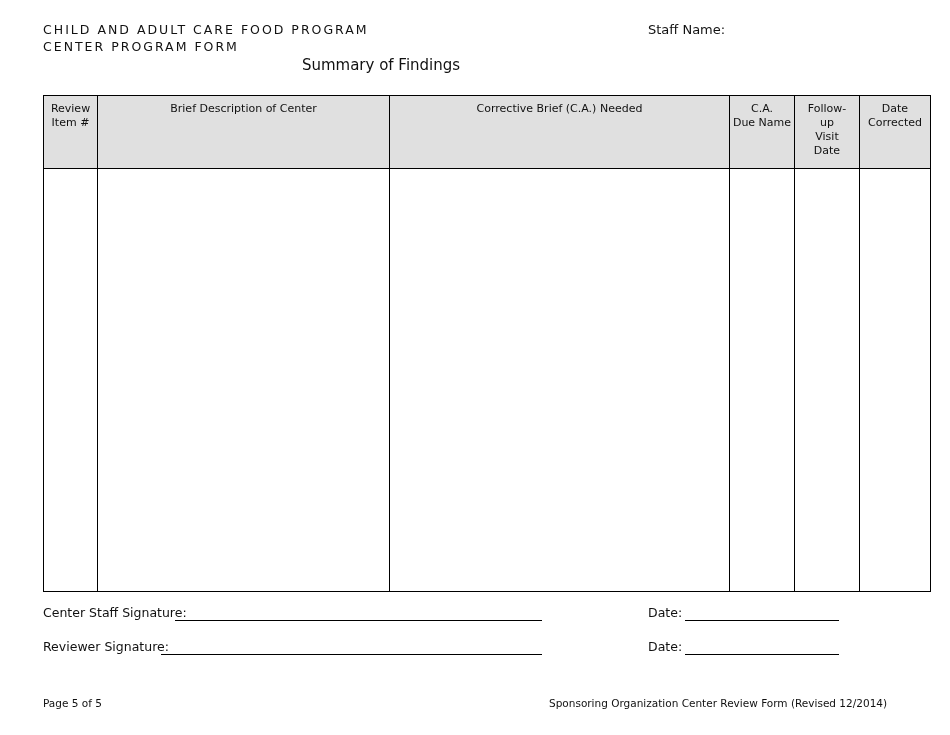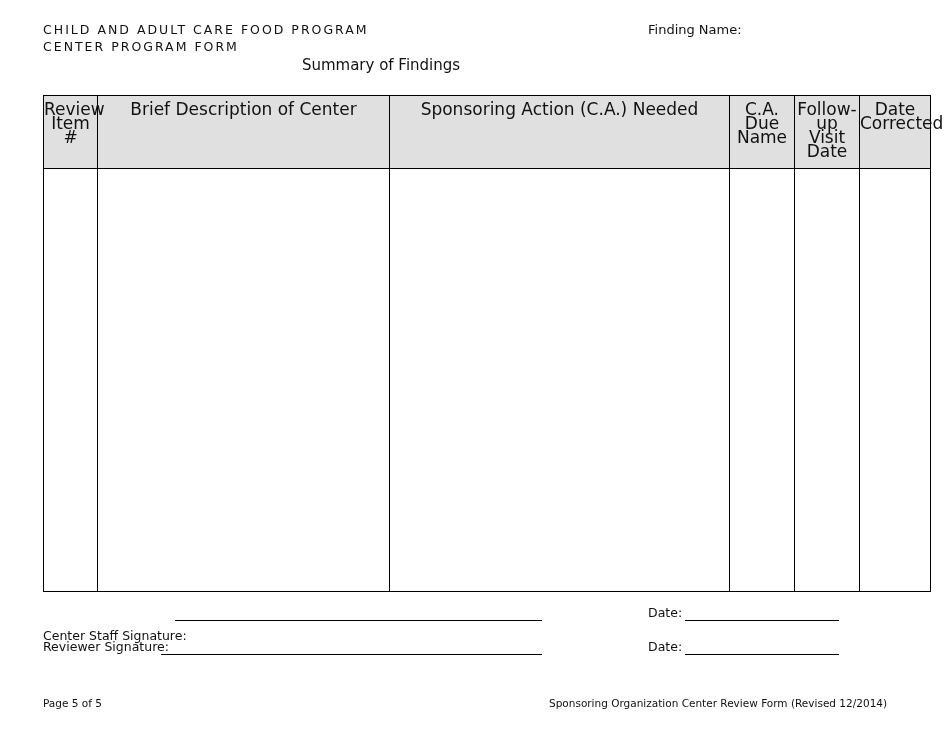--- a/index.html
+++ b/index.html
@@ -5,49 +5,49 @@
   html, body { margin:0; padding:0; background:#ffffff; }
   body { width:950px; height:735px; position:relative; font-family:"DejaVu Sans", sans-serif; color:#111; overflow:hidden; }
   .abs { position:absolute; }
   .hdr-line { left:43px; font-size:12.5px; letter-spacing:2px; line-height:16px; }
   #t1 { top:22px; }
   #t2 { top:39px; }
   #center-name { left:648px; top:22px; font-size:13px; }
   #summary { left:0; width:762px; top:56px; text-align:center; font-size:15px; }
   #findings-table { position:absolute; left:43px; top:95px; width:887px; height:491px; border-collapse:collapse; table-layout:fixed; }
   #findings-table th, #findings-table td { border:1px solid #000; padding:0; }
-  #findings-table thead th { background:#e0e0e0; height:66px; vertical-align:top; font-weight:normal; font-size:17px; line-height:14px; padding-top:6px; text-align:center; }
+  #findings-table thead th { background:#e0e0e0; height:66px; vertical-align:top; font-weight:normal; font-size:11px; line-height:14px; padding-top:6px; text-align:center; }
   #findings-table tbody td { height:422px; }
   .sig-label { font-size:12.5px; }
   .line { position:absolute; border-bottom:1px solid #000; height:0; }
   .footer { font-size:10.5px; top:697px; }
 </style>
 </head>
 <body>
 
 <div class="abs hdr-line" id="t1">CHILD AND ADULT CARE FOOD PROGRAM</div>
 <div class="abs hdr-line" id="t2">CENTER PROGRAM FORM</div>
-<div class="abs" id="center-name">Finding Name:</div>
+<div class="abs" id="center-name">Staff Name:</div>
 <div class="abs" id="summary">Summary of Findings</div>
 
 <table id="findings-table">
   <colgroup>
     <col style="width:54px">
       <col style="width:292px">
       <col style="width:340px">
       <col style="width:65px">
       <col style="width:65px">
       <col style="width:71px">
   </colgroup>
   <thead>
     <tr>
       <th style="white-space:pre-line">Review
 Item #</th>
       <th style="white-space:pre-line">Brief Description of Center</th>
-      <th style="white-space:pre-line">Sponsoring Action (C.A.) Needed</th>
+      <th style="white-space:pre-line">Corrective Brief (C.A.) Needed</th>
       <th style="white-space:pre-line">C.A.
 Due Name</th>
       <th style="white-space:pre-line">Follow-
 up
 Visit
 Date</th>
       <th style="white-space:pre-line">Date
 Corrected</th>
     </tr>
   </thead>
@@ -56,21 +56,21 @@
       <td></td>
       <td></td>
       <td></td>
       <td></td>
       <td></td>
       <td></td>
     </tr>
   </tbody>
 </table>
 
-<div class="abs sig-label" style="left:43px; top:628px;">Center Staff Signature:</div>
+<div class="abs sig-label" style="left:43px; top:605px;">Center Staff Signature:</div>
 <div class="line" style="left:175px; top:620px; width:367px;"></div>
 <div class="abs sig-label" style="left:648px; top:605px;">Date:</div>
 <div class="line" style="left:685px; top:620px; width:154px;"></div>
 
 <div class="abs sig-label" style="left:43px; top:639px;">Reviewer Signature:</div>
 <div class="line" style="left:161px; top:654px; width:381px;"></div>
 <div class="abs sig-label" style="left:648px; top:639px;">Date:</div>
 <div class="line" style="left:685px; top:654px; width:154px;"></div>
 
 <div class="abs footer" style="left:43px;">Page 5 of 5</div>

